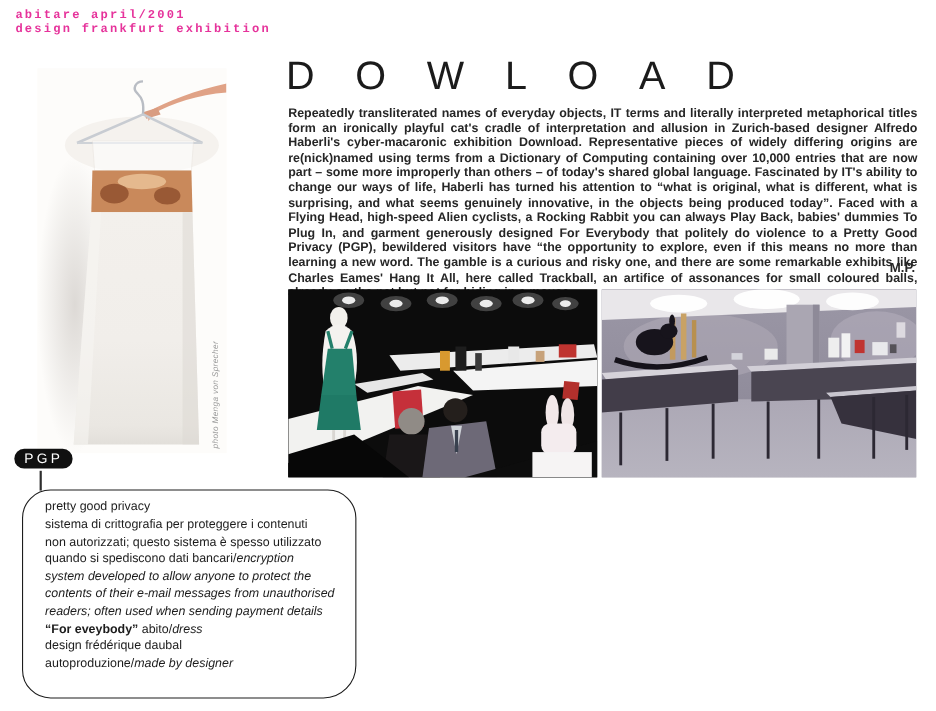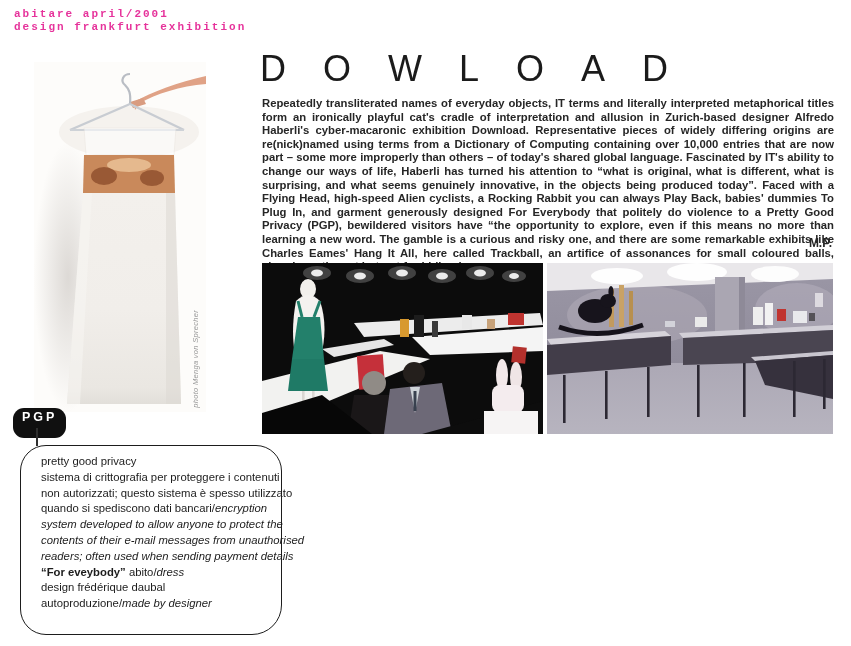--- a/index.html
+++ b/index.html
@@ -27,24 +27,24 @@
   .photo-mid{left:262px;top:263px;width:281px;height:171px;background:#0c0c0c;}
   .photo-right{left:547px;top:263px;width:286px;height:171px;background:#9b97a6;}
   .photo svg{display:block;width:100%;height:100%;}
 
   .vcaption{position:absolute;right:6px;bottom:4px;
     writing-mode:vertical-rl;transform:rotate(180deg);
     font-size:7.5px;font-style:italic;color:#9a9a9a;letter-spacing:.3px;}
 
   
   .pgp-pill{position:absolute;left:13px;top:408px;background:#101010;color:#ffffff;
-    border-radius:11px;padding:2px 9px 13px 9px;font-size:12.5px;font-weight:bold;
+    border-radius:11px;padding:2px 9px 1px 9px;font-size:12.5px;font-weight:normal;
     letter-spacing:3px;line-height:15px;text-align:right;}
   .connector{position:absolute;left:36px;top:428px;width:1.5px;height:18px;background:#2e2e2e;}
-  .bubble{position:absolute;left:20px;top:445px;width:262px;height:190px;
+  .bubble{position:absolute;left:20px;top:445px;width:304px;height:190px;
     border:1.3px solid #1d1d1d;border-radius:26px 26px 30px 26px;
     padding:8px 12px 8px 20px;box-sizing:border-box;background:#ffffff;}
   .bubble-line{font-size:11.3px;line-height:15.8px;color:#1c1c1c;white-space:nowrap;}
   .bubble-line .i{font-style:italic;text-align:right;}
   .bubble-line .b{font-weight:bold;}
 </style>
 </head>
 <body>
 
 <div class="page">

